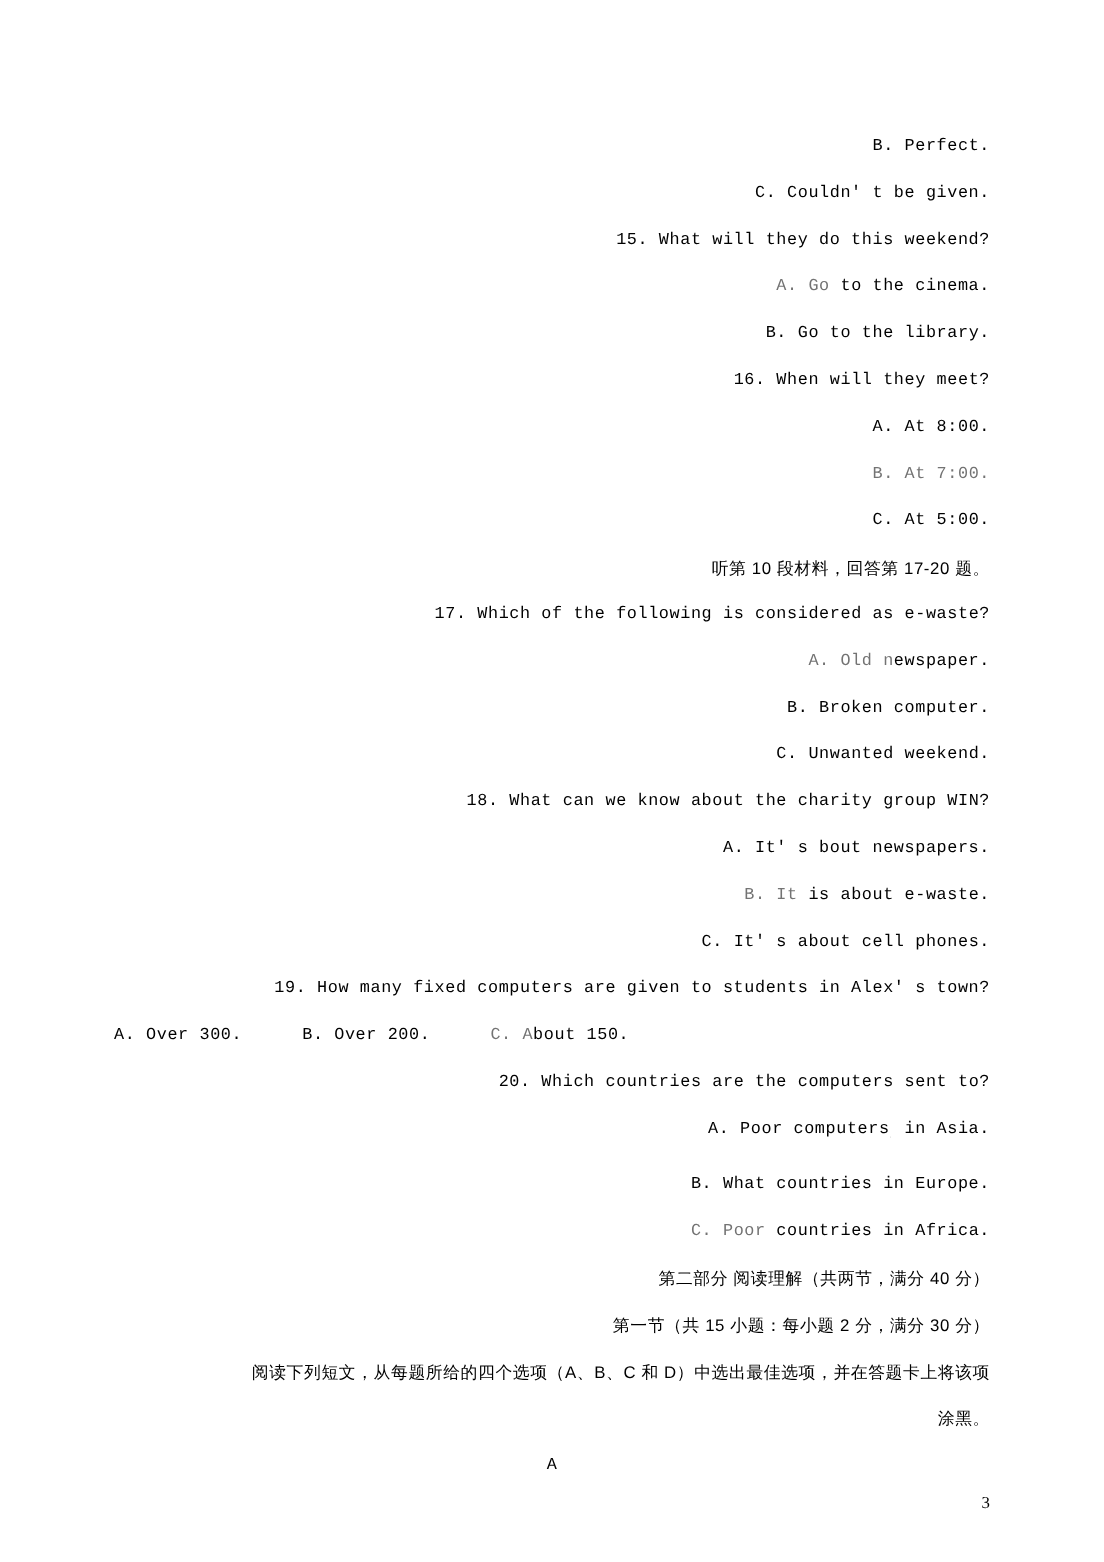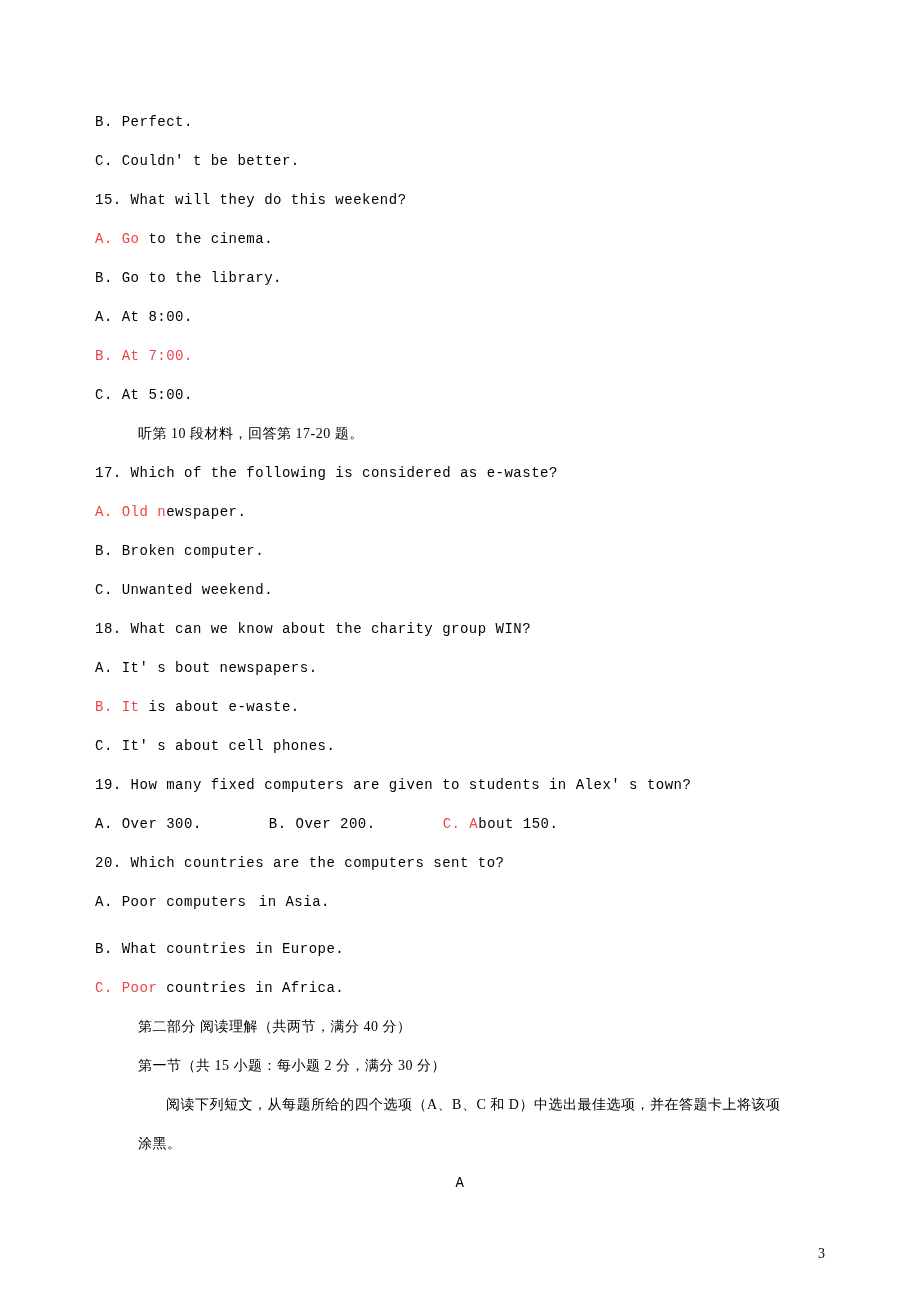--- a/index.html
+++ b/index.html
@@ -15,37 +15,37 @@
       padding: 115px 95px 40px 95px;
       box-sizing: border-box;
       position: relative;
     }
     .line {
       font-size: 14px;
       line-height: 14px;
       margin-bottom: 25px;
       color: #000000;
       letter-spacing: 0.5px;
+      text-align: right;
     }
     .mono {
       font-family: "Courier New", monospace;
     }
     .cn {
-      font-family: Liberation Serif, serif;
+      font-family: Liberation Sans, sans-serif;
       padding-left: 43px;
     }
     .red {
-      color: #ef4444;
+      color: #737373;
     }
     .indent {
       text-indent: 2em;
     }
     .inline-group {
       display: flex;
-      gap: 17px;
     }
     .inline-group .opt {
       margin-right: 50px;
       white-space: nowrap;
     }
     .center {
       text-align: center;
     }
     .page-num {
       position: absolute;
@@ -59,26 +59,27 @@
       vertical-align: sub;
       color: #555;
     }
   </style>
 </head>
 <body>
 
 <div class="page">
 
   <div class="line mono">B. Perfect.</div>
-  <div class="line mono">C. Couldn' t be better.</div>
+  <div class="line mono">C. Couldn' t be given.</div>
 
   <div class="line mono">15. What will they do this weekend?</div>
   <div class="line mono"><span class="red">A. Go</span><span> to the cinema.</span></div>
   <div class="line mono">B. Go to the library.</div>
 
+  <div class="line mono">16. When will they meet?</div>
   <div class="line mono">A. At 8:00.</div>
   <div class="line mono red">B. At 7:00.</div>
   <div class="line mono">C. At 5:00.</div>
 
   <div class="line cn">听第 10 段材料，回答第 17-20 题。</div>
 
   <div class="line mono">17. Which of the following is considered as e-waste?</div>
   <div class="line mono"><span class="red">A. Old n</span><span>ewspaper.</span></div>
   <div class="line mono">B. Broken computer.</div>
   <div class="line mono">C. Unwanted weekend.</div>

